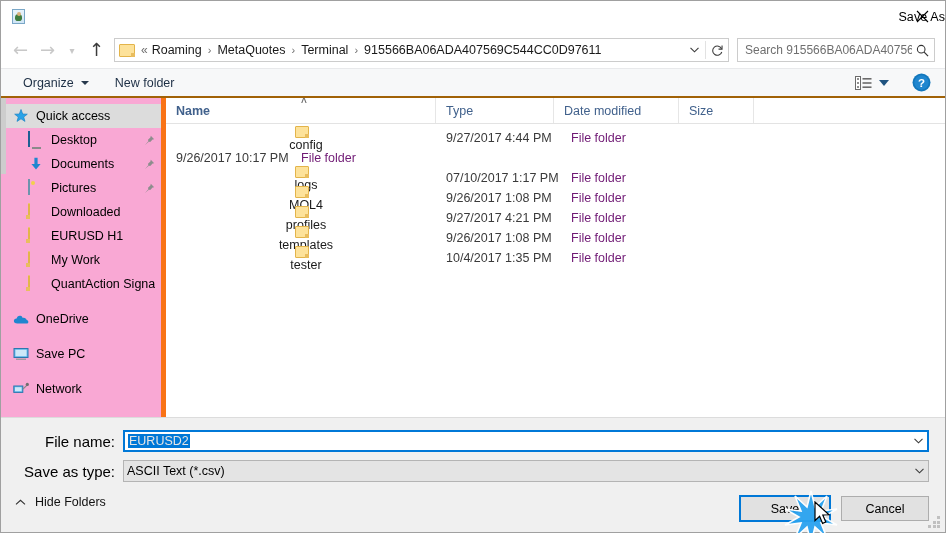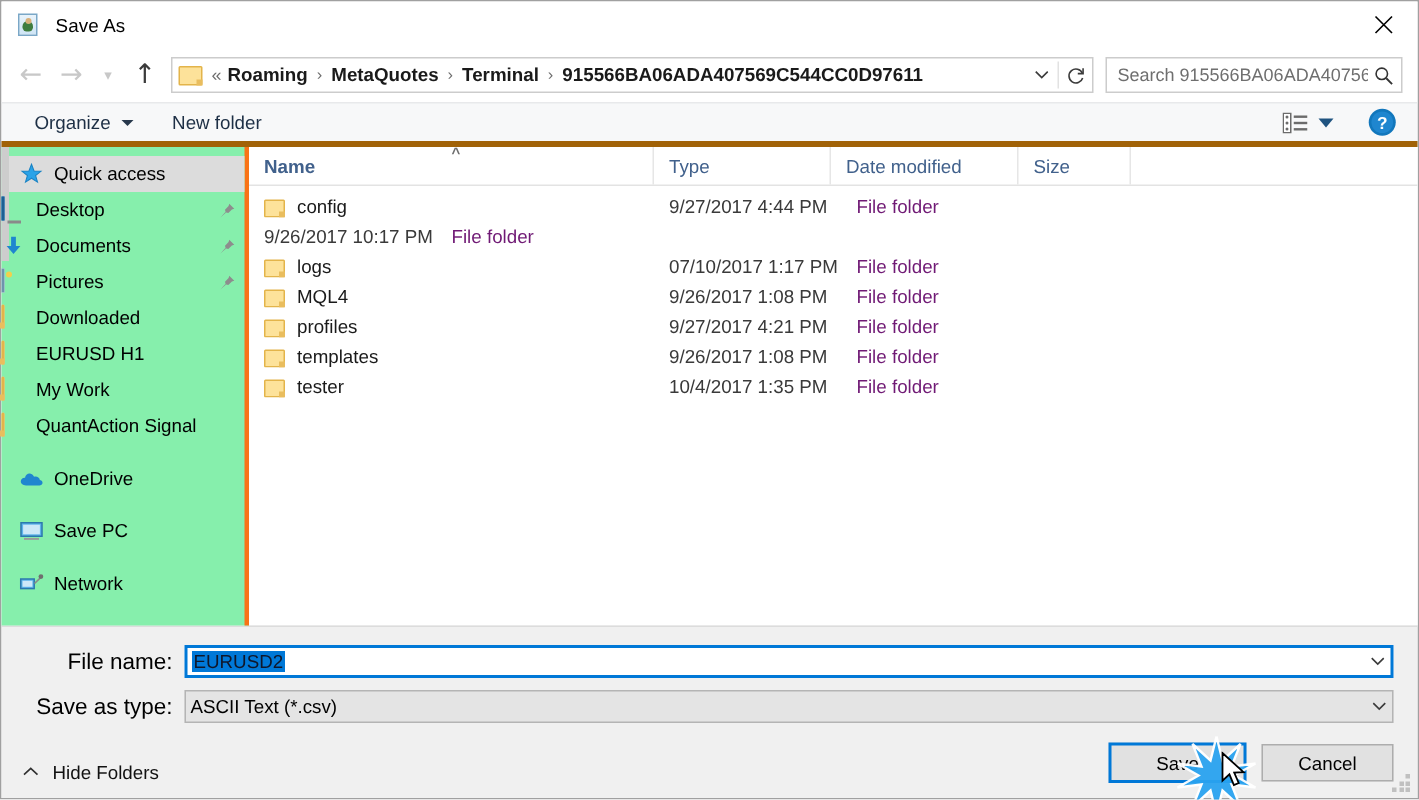--- a/index.html
+++ b/index.html
@@ -25,20 +25,21 @@
   }
 
   
   .titlebar {
     height: 31px;
     background: #ffffff;
     display: flex;
     align-items: center;
     flex: 0 0 auto;
     position: relative;
+    justify-content: space-between;
   }
   .title-icon {
     width: 16px; height: 16px;
     margin-left: 11px;
     position: relative;
     flex: 0 0 auto;
   }
   .title-icon .ti-page {
     position: absolute; left: 0; top: 0;
     width: 13px; height: 15px;
@@ -132,21 +133,21 @@
     overflow: hidden; white-space: nowrap;
     font-size: 12.5px;
     color: #1a1a1a;
   }
   .crumb-sep {
     color: #6d6d6d;
     padding: 0 5px;
     font-size: 11px;
   }
   .crumb-sep.dbl { padding: 0 3px 0 2px; font-size: 12px; }
-  .crumb { padding: 1px 1px; font-weight: bold; }
+  .crumb { padding: 1px 1px; }
   .addr-caret, .addr-refresh {
     width: 22px; height: 22px;
     display: flex; align-items: center; justify-content: center;
     flex: 0 0 auto;
     color: #3b3b3b;
   }
   .addr-sep {
     width: 1px; height: 18px; background: #e2e2e2; flex: 0 0 auto;
   }
 
@@ -166,21 +167,21 @@
     padding-left: 7px;
     white-space: nowrap; overflow: hidden;
   }
   .search-icon { width: 24px; display: flex; align-items: center; justify-content: center; }
 
   
   .toolbar {
     height: 30px;
     background: #f7f8f9;
     border-top: 1px solid #e8e9eb;
-    border-bottom: 4px solid #a16207;
+    border-bottom: 2px solid #a16207;
     display: flex; align-items: center;
     flex: 0 0 auto;
     padding: 0 8px 0 16px;
     box-sizing: border-box;
   }
   .tb-item {
     font-size: 12.5px;
     color: #1d2f45;
     display: flex; align-items: center;
     padding: 3px 6px;
@@ -207,22 +208,22 @@
   
   .body {
     flex: 1 1 auto;
     display: flex;
     min-height: 0;
     background: #ffffff;
   }
   .sidebar {
     width: 165px;
     flex: 0 0 165px;
-    border-right: 3px solid #f97316;
-    background: #86efac;
+    border-right: 5px solid #f97316;
+    background: #f9a8d4;
     position: relative;
     padding-top: 6px;
     box-sizing: border-box;
   }
   .sb-scroll {
     position: absolute; left: 0; top: 0; width: 5px; height: 76px;
     background: #cdcdcd;
   }
   .sb-item {
     height: 24px;
@@ -238,21 +239,21 @@
     width: 16px; height: 16px;
     margin-right: 7px;
     flex: 0 0 auto;
     position: relative;
   }
   .sb-label { flex: 1 1 auto; overflow: hidden; }
   .pin {
     width: 12px; flex: 0 0 auto;
     display: flex; align-items: center; justify-content: center;
   }
-  .indent-1 { }
+  .indent-1 { padding-left: 27px; }
   .indent-0 { padding-left: 12px; }
 
   
   .ic-folder { background: #fde29a; border: 1px solid #e3b44a; box-sizing: border-box; width: 14px; height: 12px; margin-top: 2px; border-radius: 1px; position: relative; }
   .ic-folder:after { content:""; position:absolute; right:-1px; bottom:-1px; width:4px;height:4px; background:#e9bd5e; }
   .ic-monitor { width: 15px; height: 12px; margin-top: 2px; background: #2c8fd8; border: 1px solid #1d5f93; box-sizing: border-box; position: relative; }
   .ic-monitor:after { content:""; position:absolute; left:3px; bottom:-3px; width:9px; height:2px; background:#8a8a8a; }
   .ic-pictures { width: 15px; height: 12px; margin-top: 2px; background: #ffffff; border: 1px solid #6e93ad; box-sizing: border-box; position: relative; overflow: hidden; }
   .ic-pictures:before { content:""; position:absolute; left:0; bottom:0; width:100%; height:6px; background:#2e8f4e; }
   .ic-pictures:after { content:""; position:absolute; left:2px; top:1px; width:4px; height:4px; border-radius:50%; background:#f2d04b; }
@@ -288,21 +289,21 @@
     position: absolute; left: 135px; top: -1px;
     font-size: 10px; color: #6e6e6e;
   }
   .rows { flex: 1 1 auto; padding-top: 4px; }
   .row {
     height: 20px;
     display: flex; align-items: center;
     font-size: 12.5px;
     color: #1a1a1a;
   }
-  .cell { box-sizing: border-box; white-space: nowrap; overflow: hidden; }
+  .cell { box-sizing: border-box; white-space: nowrap; overflow: hidden; flex-direction: column; }
   .c-name { width: 270px; flex: 0 0 270px; display: flex; align-items: center; padding-left: 10px; }
   .c-name .ic-folder { margin-right: 8px; }
   .c-date { width: 125px; flex: 0 0 125px; padding-left: 10px; color: #3a3a3a; }
   .c-type { width: 118px; flex: 0 0 118px; padding-left: 10px; color: #701a75; }
   .c-size { width: 75px; flex: 0 0 75px; padding-left: 10px; color: #3a3a3a; }
 
   
   .form {
     flex: 0 0 auto;
     background: #f0f0f0;
@@ -334,30 +335,30 @@
   .combo.focused { border: 2px solid #0078d7; }
   .combo.readonly { background: #e4e4e4; border: 1px solid #b4b4b4; }
   .combo-text {
     flex: 1 1 auto;
     padding-left: 3px;
     font-size: 12.5px;
     white-space: nowrap; overflow: hidden;
   }
   .sel-text {
     background: #0078d7;
-    color: #0f172a;
+    color: #e5e5e5;
     padding: 1px 1px 2px 1px;
   }
   .combo-caret {
     width: 17px; flex: 0 0 auto;
     display: flex; align-items: center; justify-content: center;
   }
 
   .footer {
-    display: flex; align-items: flex-end;
+    display: flex; align-items: flex-start;
     padding: 5px 16px 10px 14px;
     position: relative;
   }
   .hide-folders {
     display: flex; align-items: center;
     font-size: 12.5px;
     color: #111111;
   }
   .hf-caret {
     margin-right: 9px;

